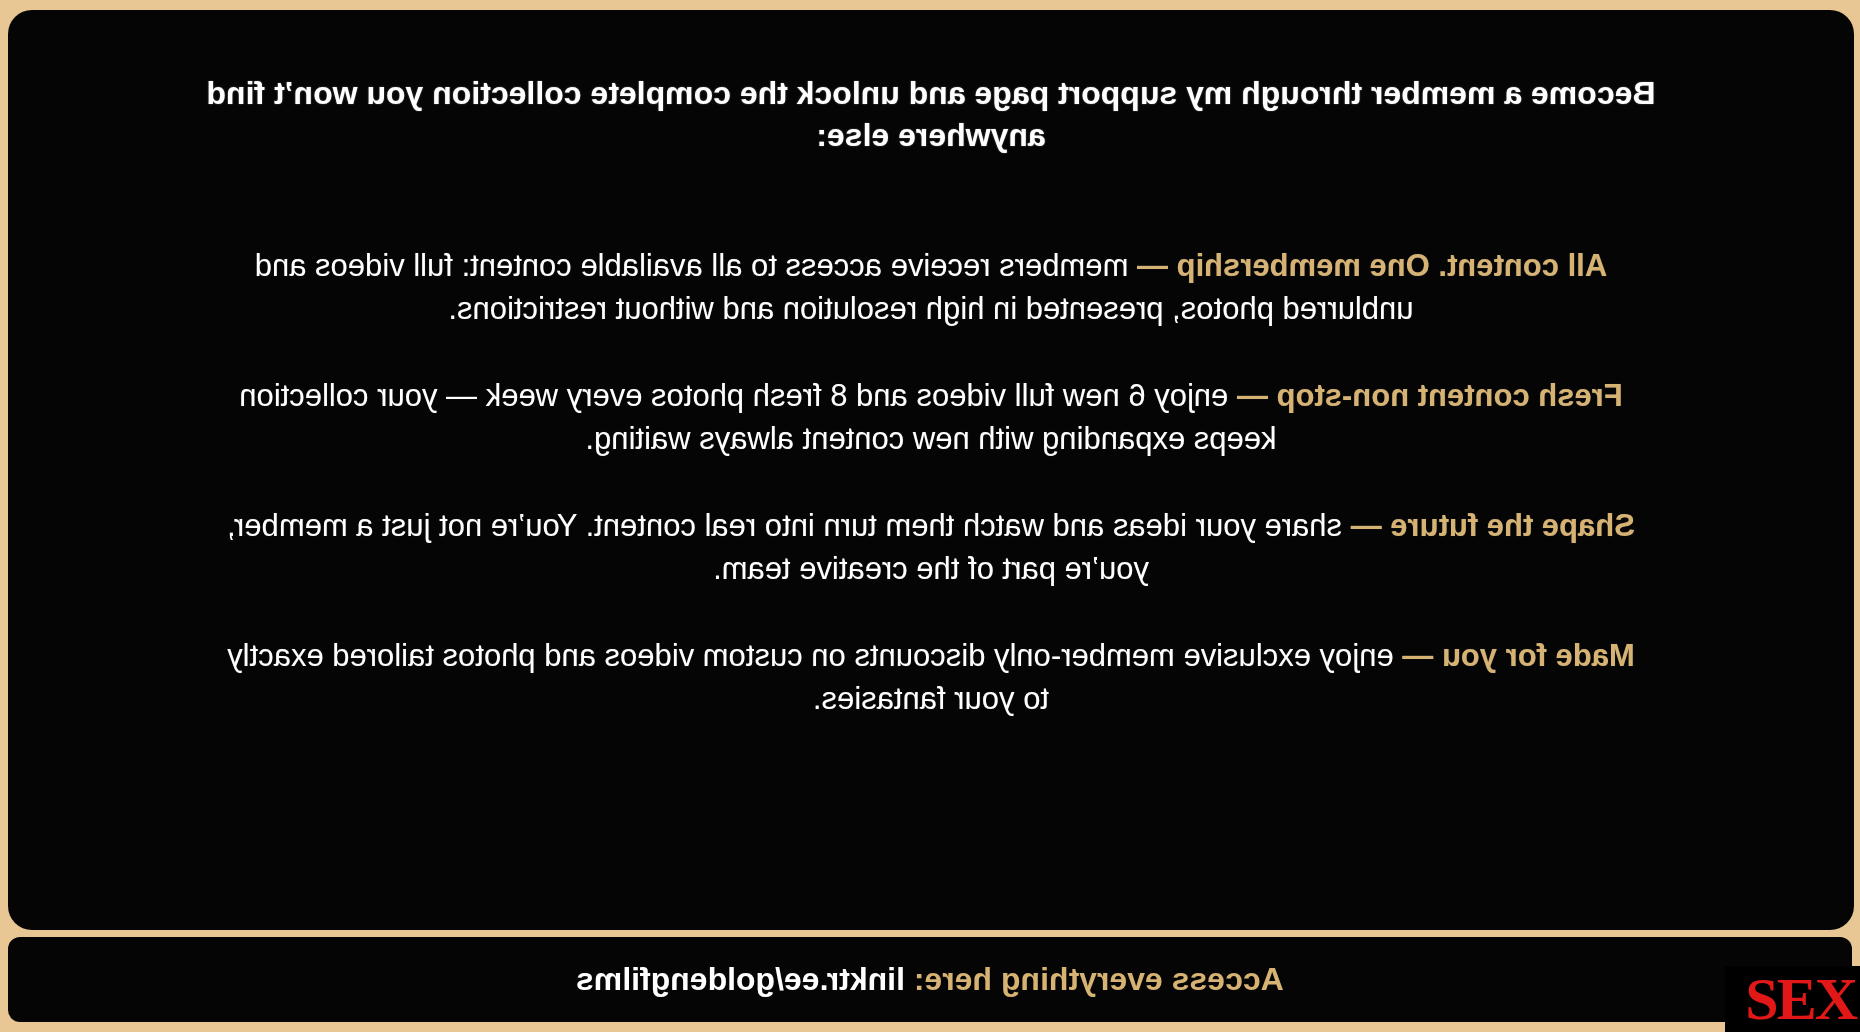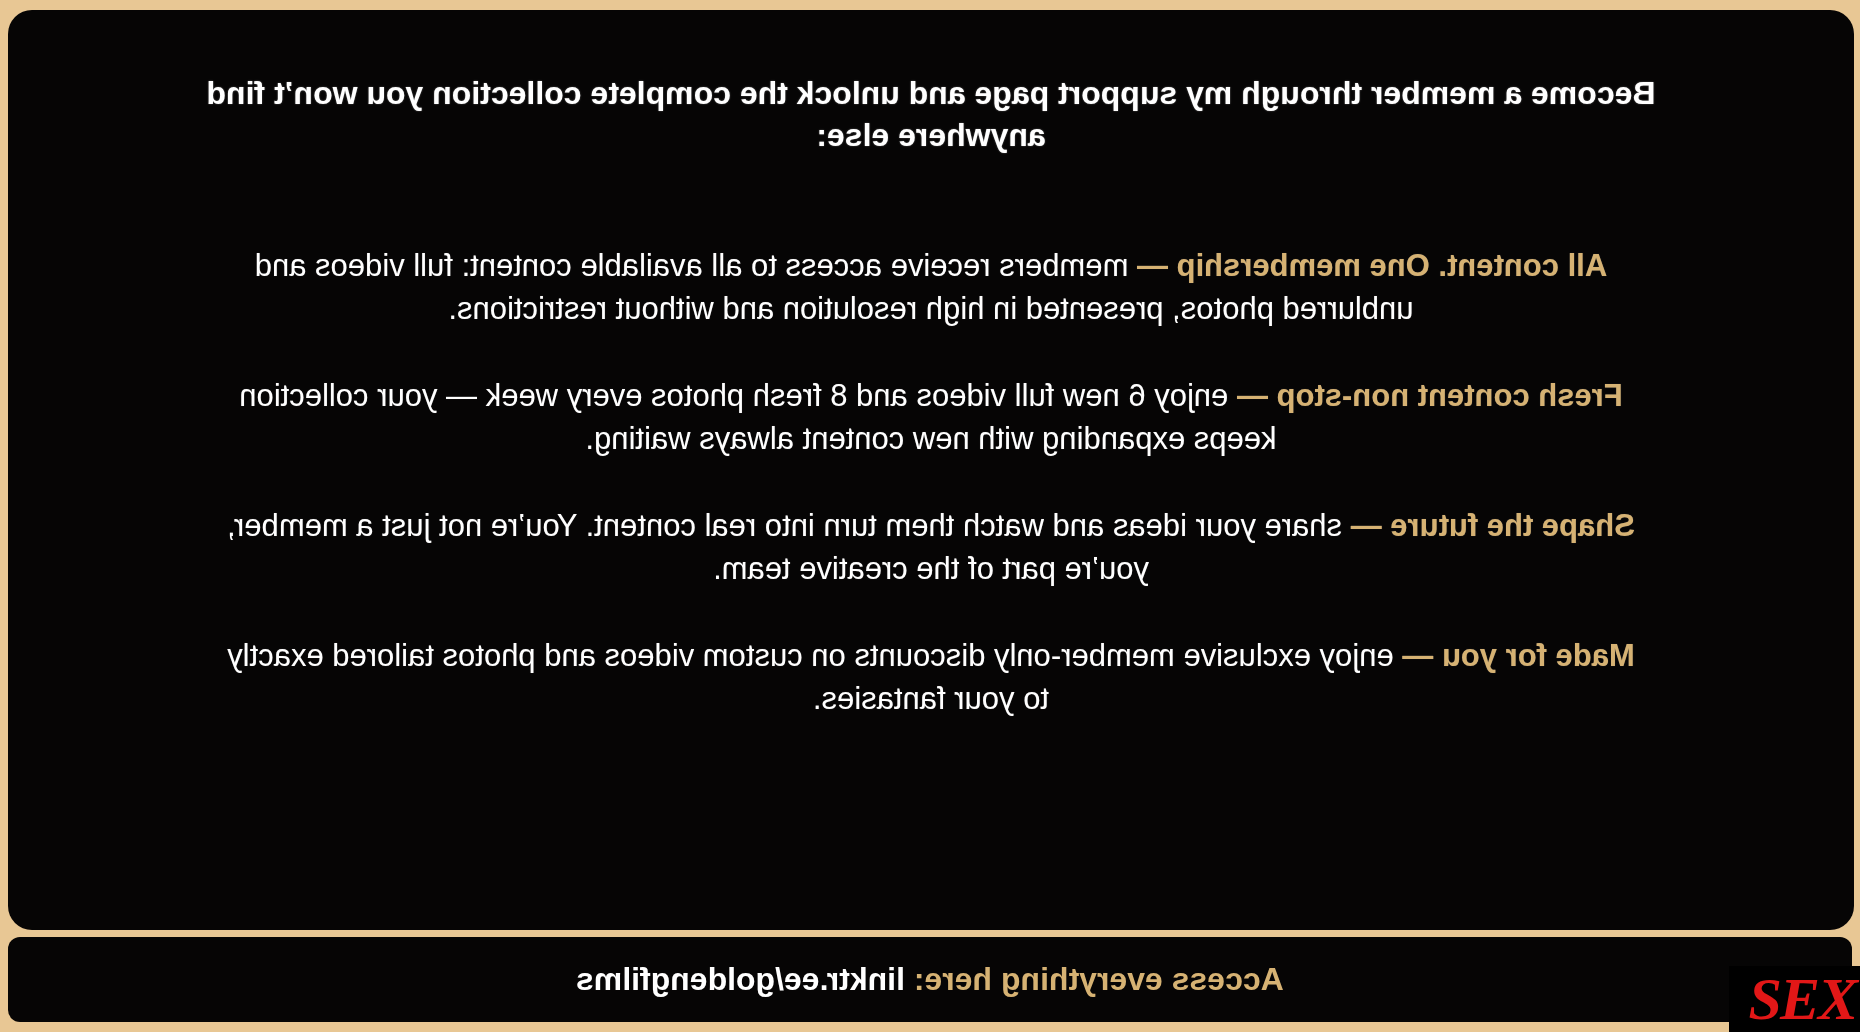--- a/index.html
+++ b/index.html
@@ -41,21 +41,21 @@
   .footer-text .link{color:#ffffff;}
   .watermark{
     position:absolute;right:0;bottom:0;z-index:5;
     background:#000000;
     height:66px;padding:0 4px 0 20px;
     display:flex;align-items:center;
     font-family:"Liberation Serif", serif;font-weight:bold;
     font-size:60px;line-height:66px;letter-spacing:-2px;
     white-space:nowrap;
   }
-  .watermark .wm-red{color:#e21717;font-style:italic;}
+  .watermark .wm-red{color:#e21717;}
   .watermark .wm-white{color:#ffffff;}
 </style>
 </head>
 <body>
 
 <div class="main-panel">
   <div class="mirror content">
     <div class="title">Become a member through my support page and unlock the complete collection you won’t find anywhere else:</div>
 
     <div class="para">

